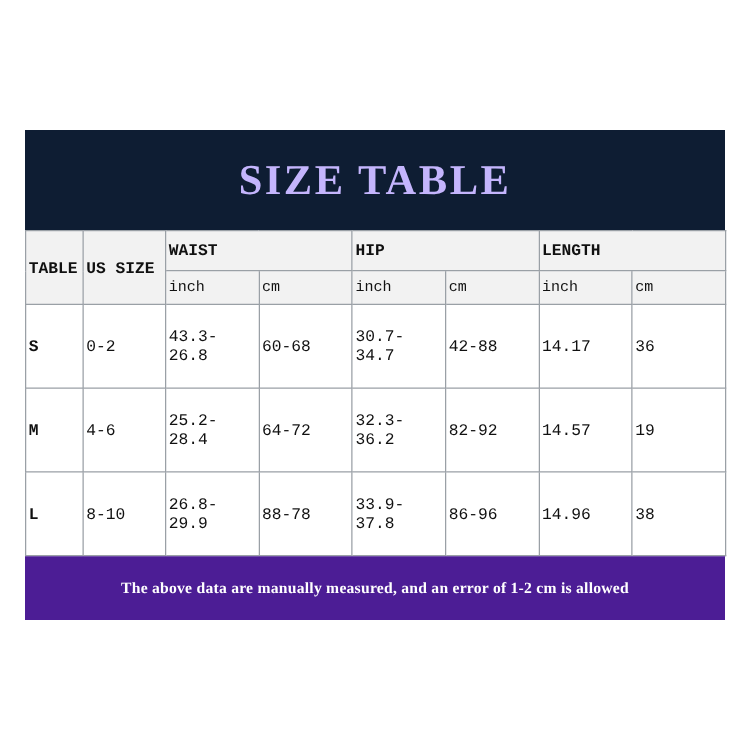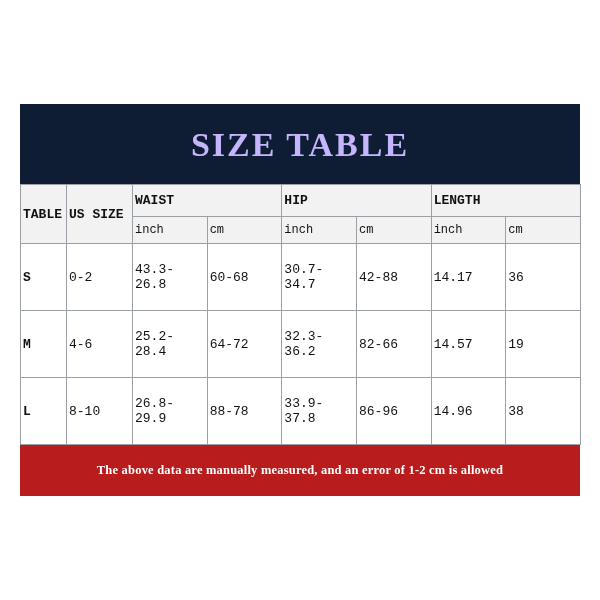--- a/index.html
+++ b/index.html
@@ -53,21 +53,21 @@
     padding: 6px 2px;
   }
   tbody td {
     padding: 18px 2px;
     font-weight: 400;
   }
   tbody td.size-col {
     font-weight: 700;
   }
   .footer-note {
-    background: #b91c1c;
+    background: #4c1d95;
     color: #fff;
     text-align: center;
     font-size: 12.5px;
     font-weight: 700;
     padding: 18px 6px;
     letter-spacing: 0.2px;
   }
 </style>
 </head>
 <body>
@@ -113,21 +113,21 @@
         <td>42-88</td>
         <td>14.17</td>
         <td>36</td>
       </tr>
       <tr>
         <td class="size-col">M</td>
         <td>4-6</td>
         <td>25.2-28.4</td>
         <td>64-72</td>
         <td>32.3-36.2</td>
-        <td>82-66</td>
+        <td>82-92</td>
         <td>14.57</td>
         <td>19</td>
       </tr>
       <tr>
         <td class="size-col">L</td>
         <td>8-10</td>
         <td>26.8-29.9</td>
         <td>88-78</td>
         <td>33.9-37.8</td>
         <td>86-96</td>

